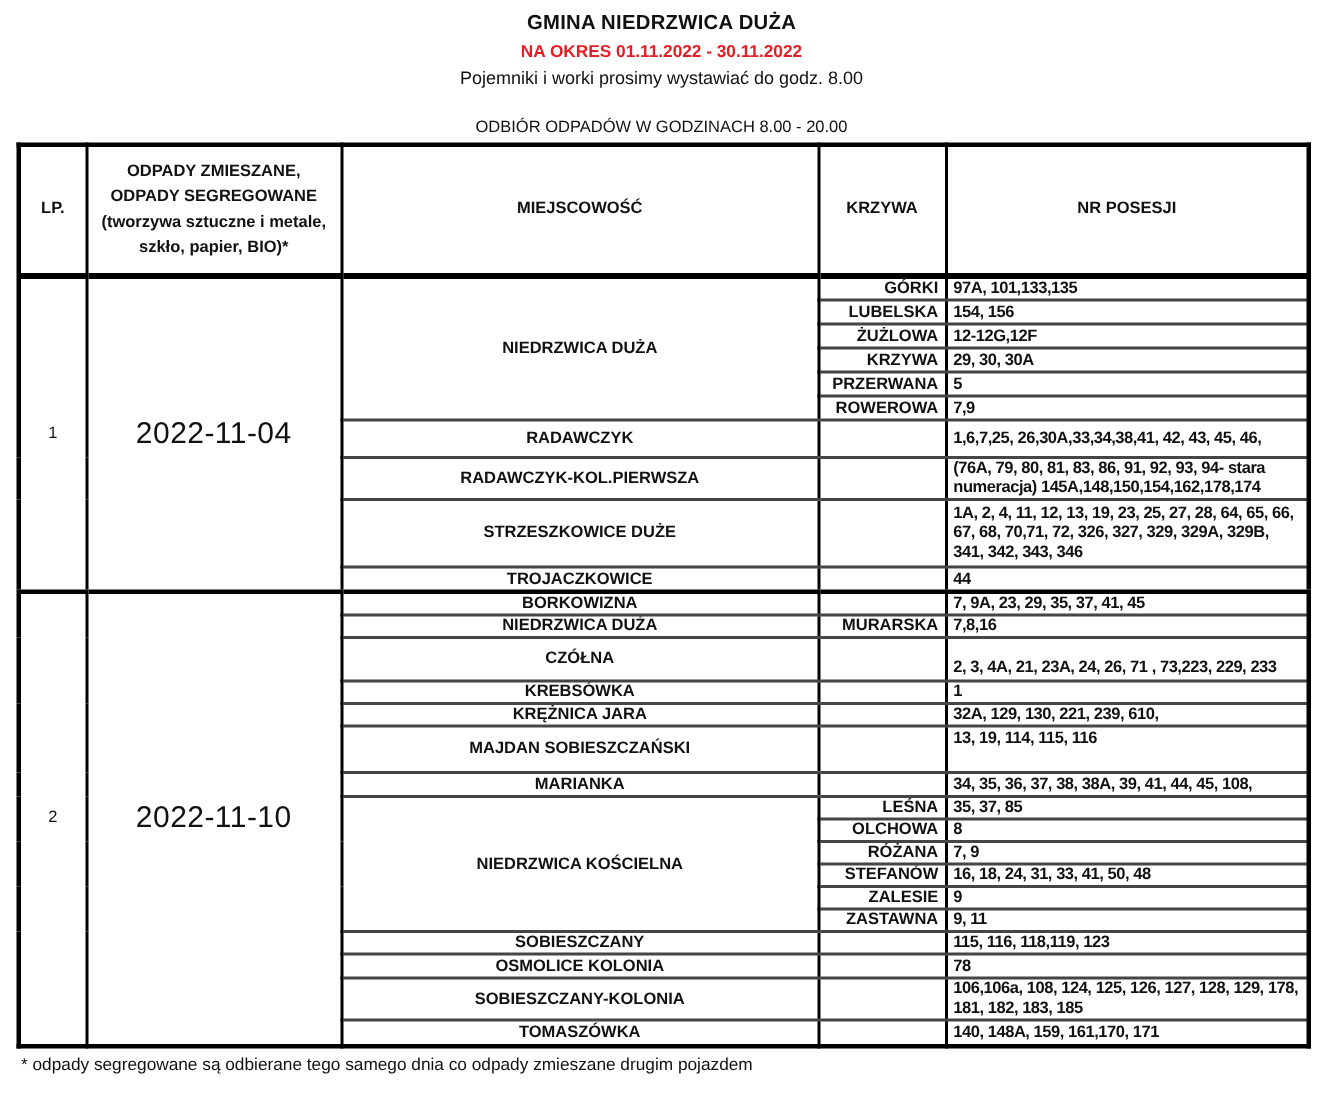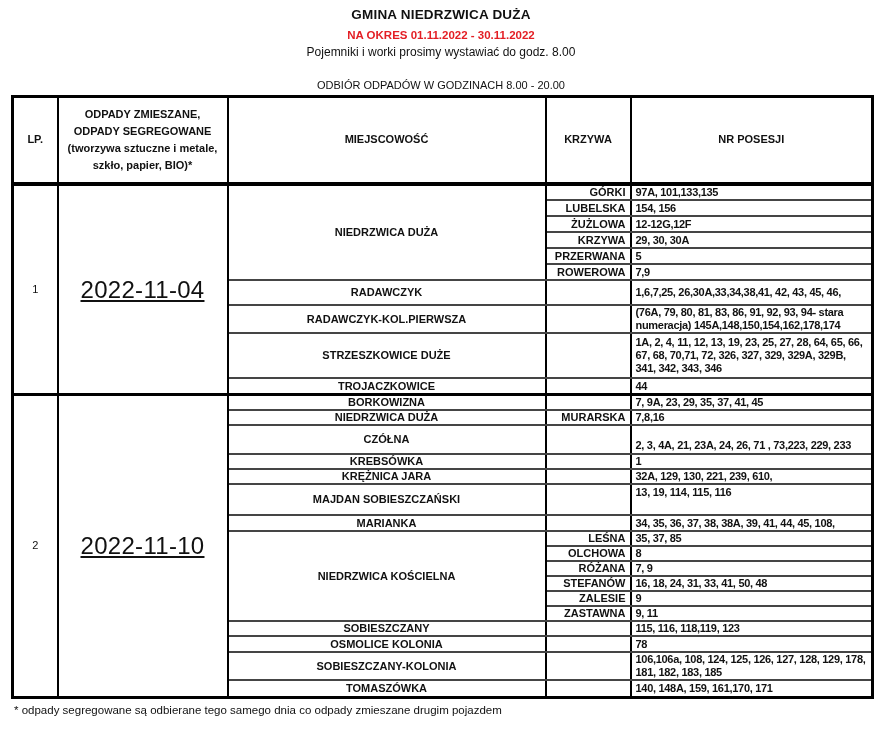--- a/index.html
+++ b/index.html
@@ -48,21 +48,21 @@
     border-bottom:2px solid #454545;
     font-size:11px;font-weight:bold;
     line-height:13px;
     padding:0 4px;
     vertical-align:middle;
     overflow:hidden;
   }
   tr.group-start td{border-top:3px solid #000;}
 
   td.lp{font-weight:400;font-size:11px;text-align:center;}
-  td.date{font-weight:400;font-size:24px;text-align:center;letter-spacing:.3px;text-decoration:underline;}
+  td.date{font-weight:400;font-size:20px;text-align:center;letter-spacing:.3px;}
   td.m{text-align:center;}
   td.u{text-align:right;white-space:nowrap;}
   td.n{text-align:left;white-space:nowrap;letter-spacing:-0.3px;}
   td.n.wrap{white-space:normal;}
   td.vtop{vertical-align:top;padding-top:1px;}
   td.vbottom{vertical-align:bottom;padding-bottom:1px;}
 
   
   .footnote{font-size:11.5px;margin:5px 0 0 14px;}
 </style>

